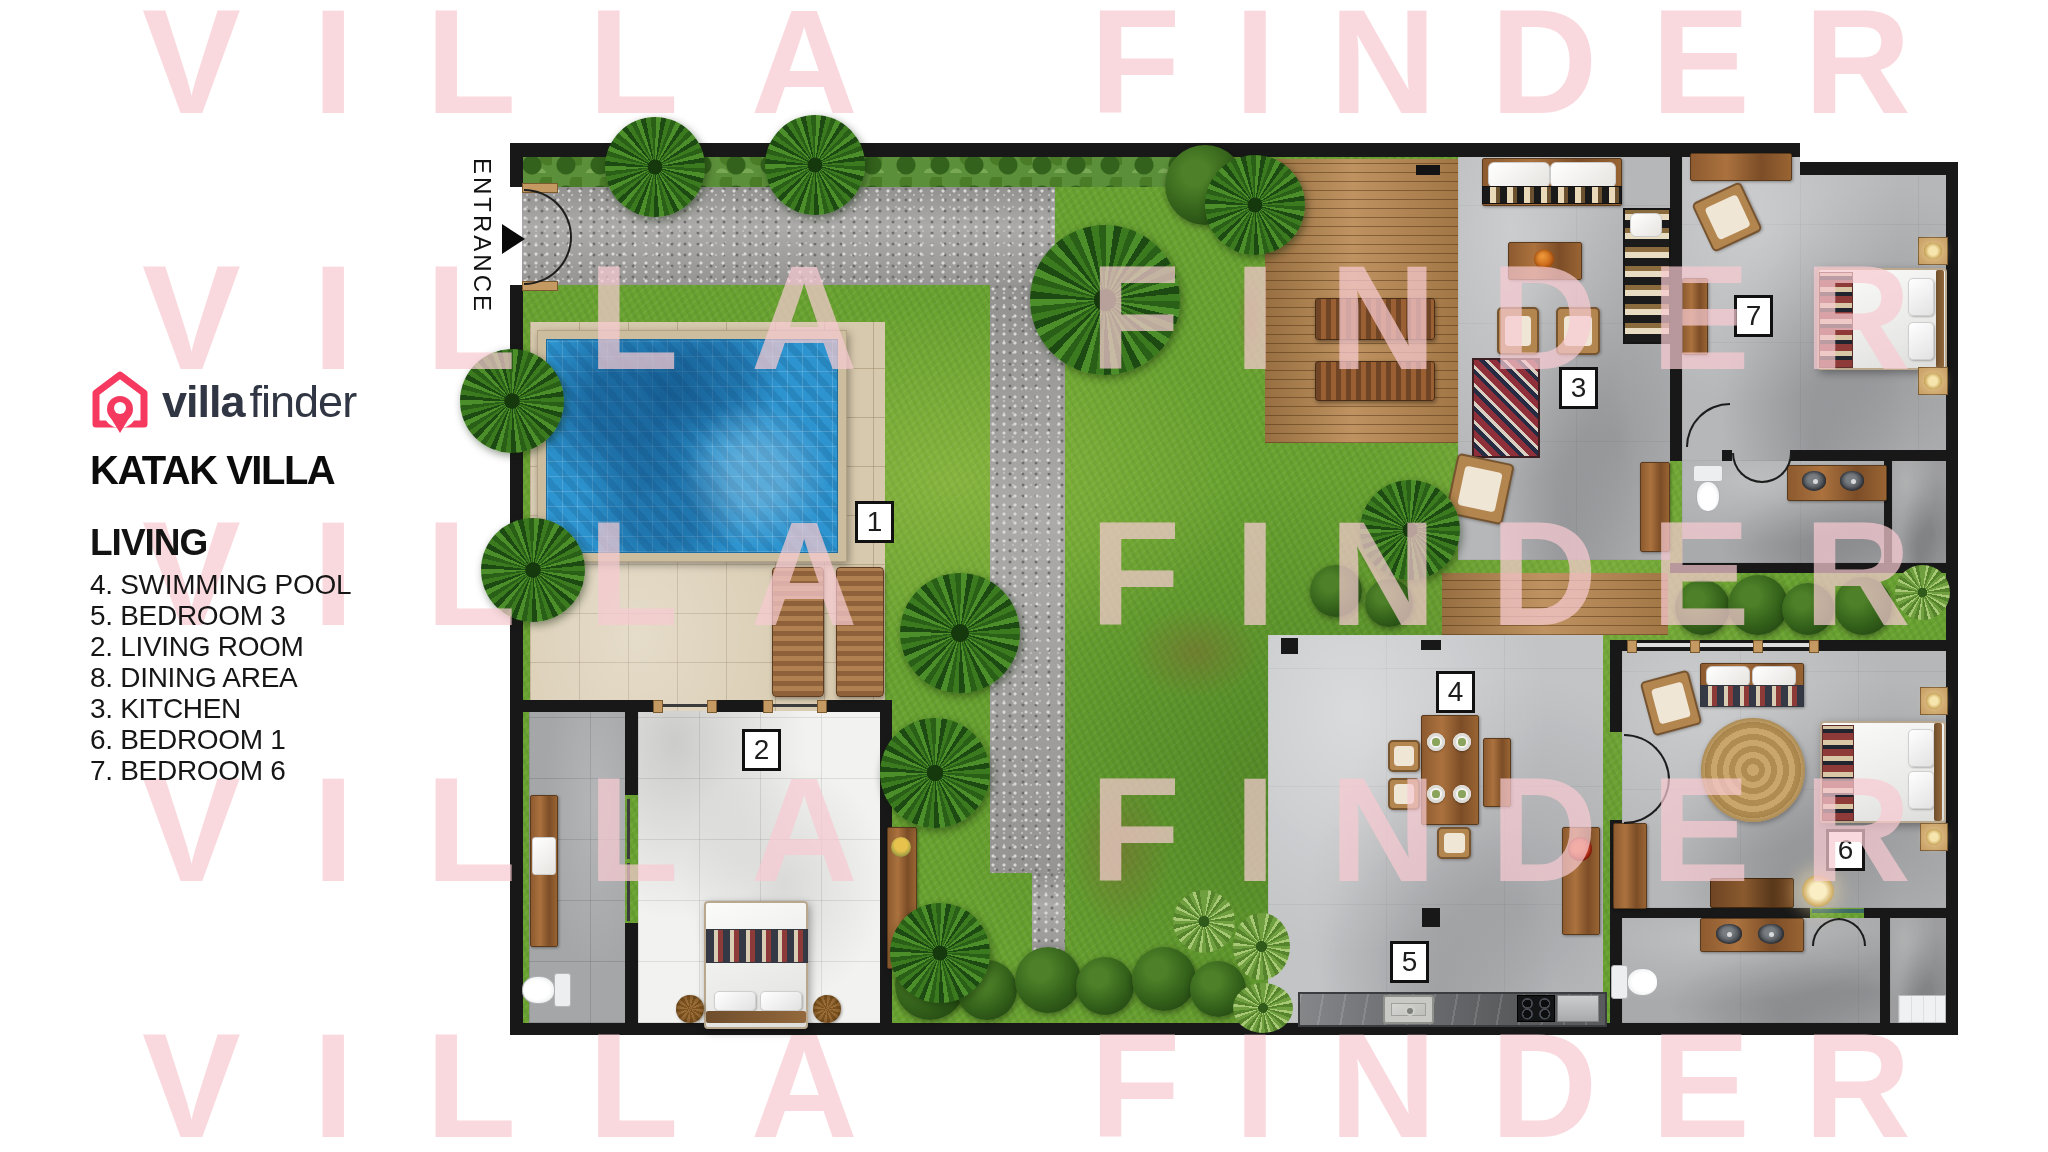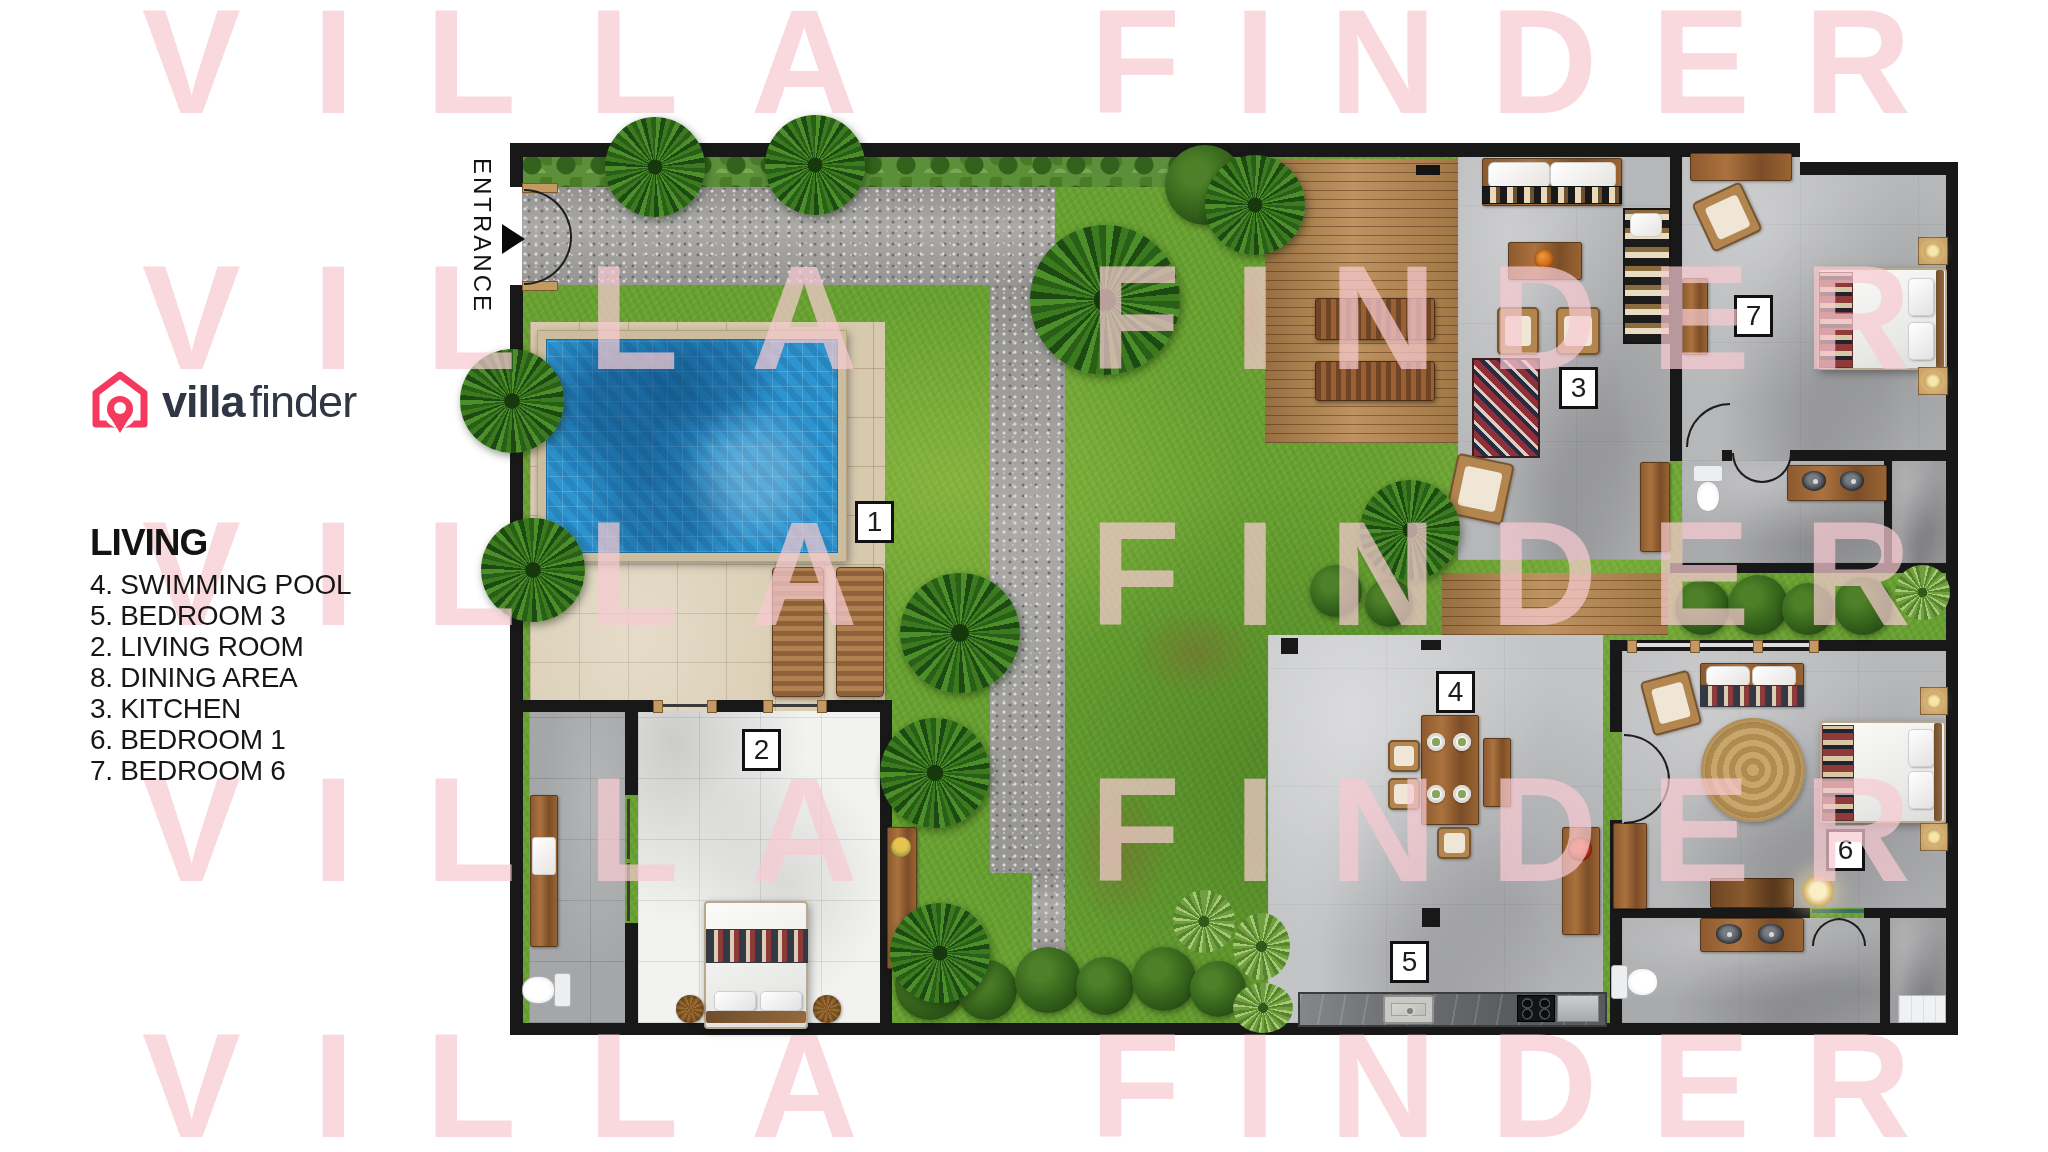--- a/index.html
+++ b/index.html
@@ -394,20 +394,21 @@
       <svg width="64" height="64" viewBox="0 0 64 64">
         <path d="M32 5 L56 23 V54 H8 V23 Z" fill="none" stroke="#f5395f" stroke-width="7" stroke-linejoin="round"></path>
         <circle cx="32" cy="41" r="17" fill="#ffffff"></circle>
         <path d="M21 45 L32 63 L43 45 Z" fill="#f5395f"></path>
         <circle cx="32" cy="39" r="13" fill="#f5395f"></circle>
         <circle cx="32" cy="38" r="6" fill="#ffffff"></circle>
       </svg>
       <span class="logo-villa">villa</span>
       <span class="logo-finder">finder</span>
     </div>
+    <div class="villa-title">KATAK VILLA</div>
     <div class="keyhead">LIVING</div>
     <div class="keylist">
       <div>4. SWIMMING POOL</div>
       <div>5. BEDROOM 3</div>
       <div>2. LIVING ROOM</div>
       <div>8. DINING AREA</div>
       <div>3. KITCHEN</div>
       <div>6. BEDROOM 1</div>
       <div>7. BEDROOM 6</div>
     </div>

